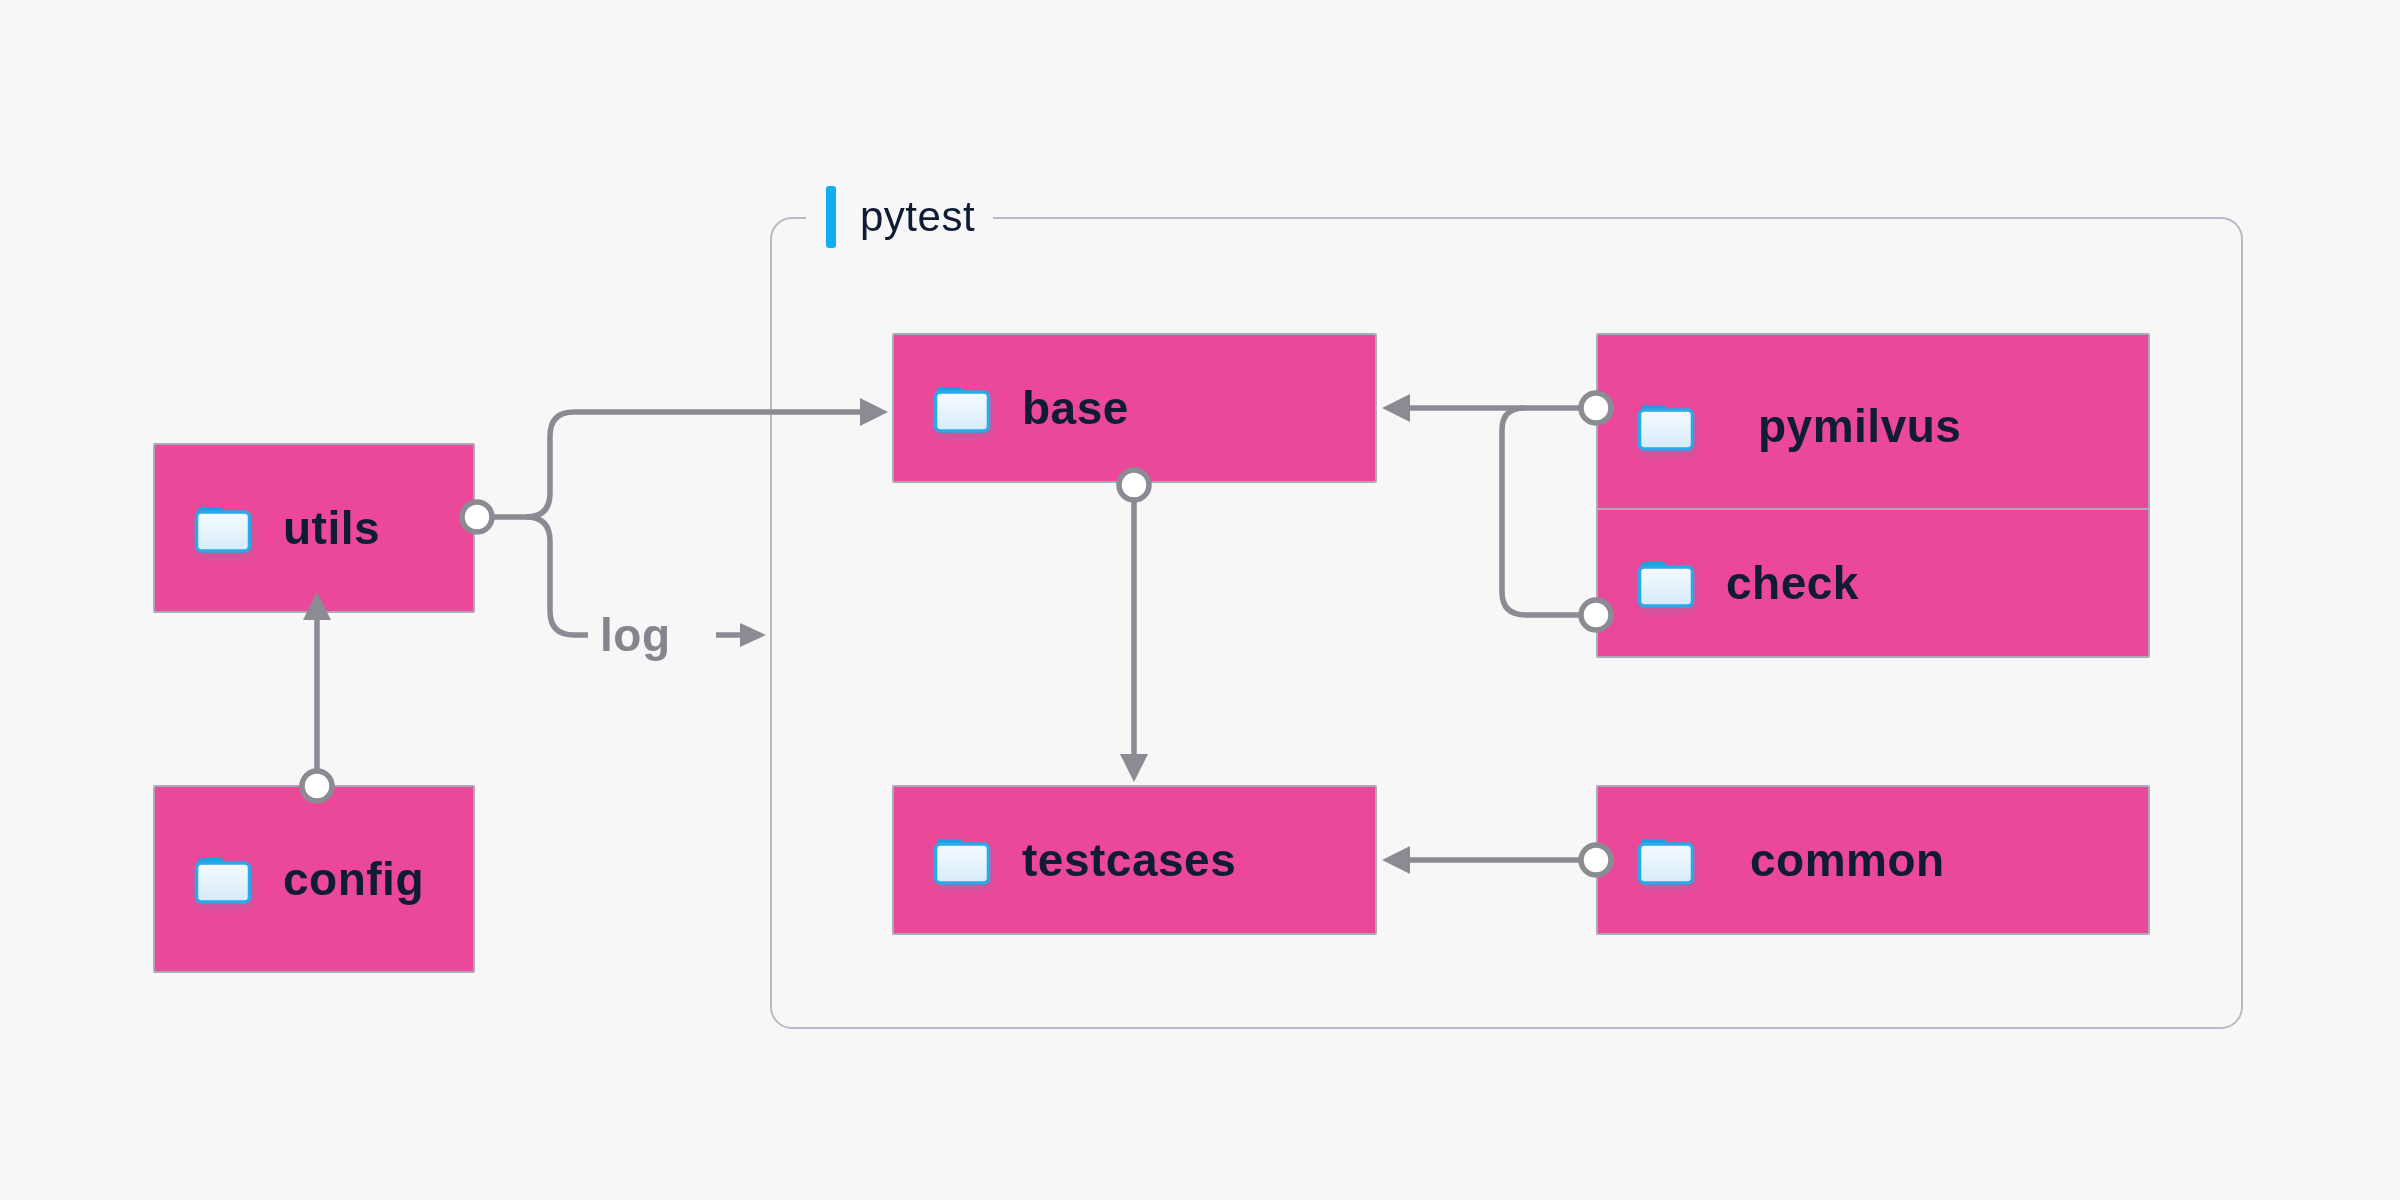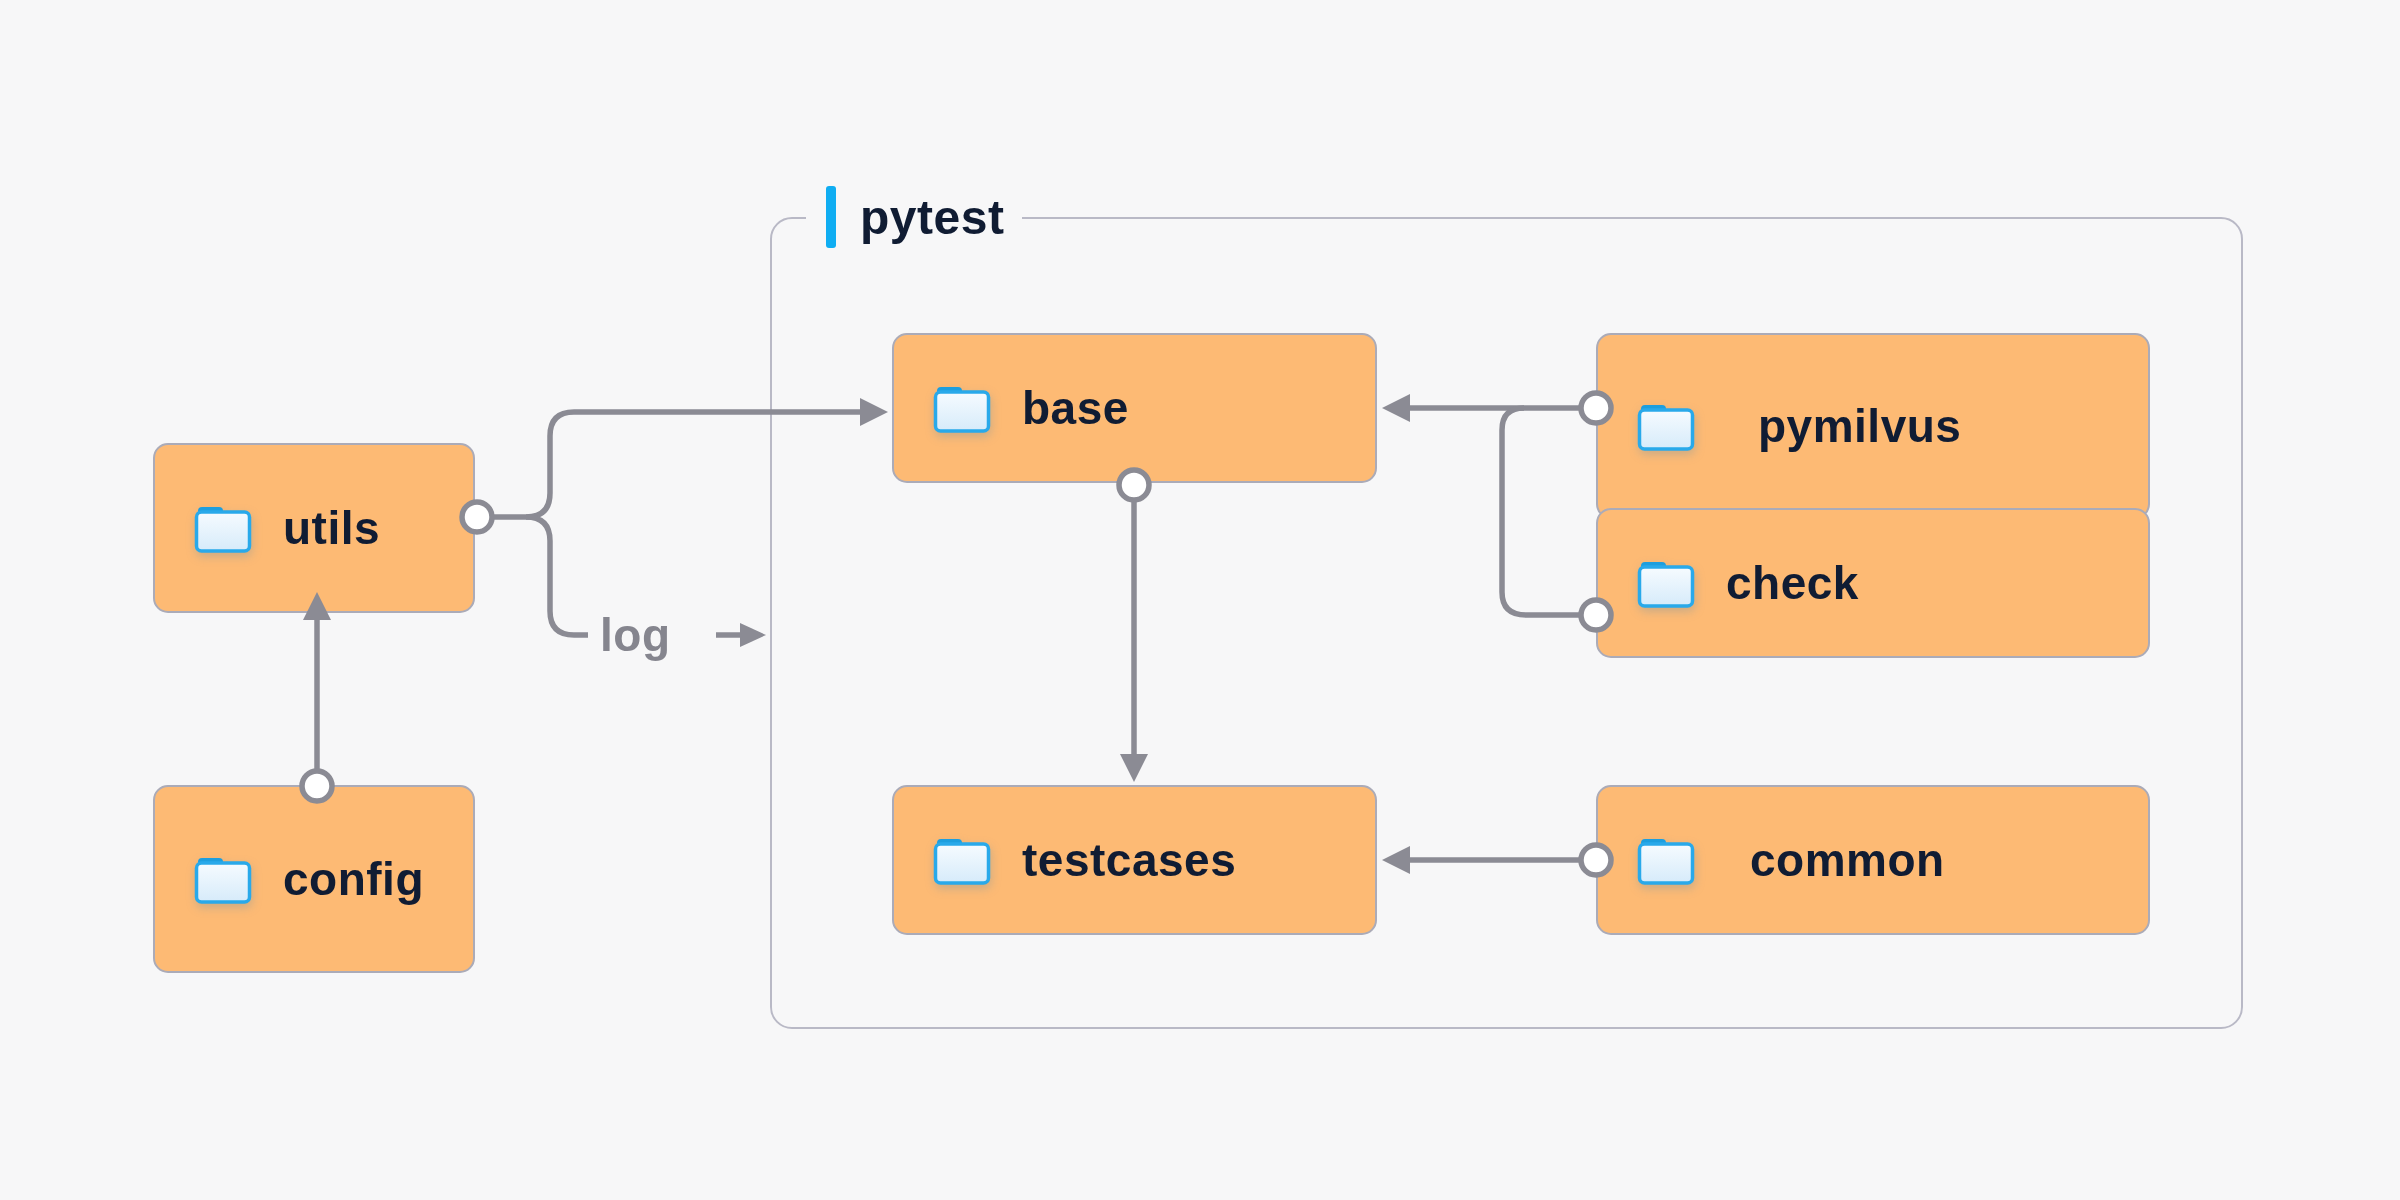--- a/index.html
+++ b/index.html
@@ -17,26 +17,26 @@
   .group-label{
     position:absolute;left:806px;top:182px;height:70px;
     display:flex;align-items:center;background:#f7f7f8;
     padding:0 18px 0 20px;z-index:6;
   }
   .group-label .accent-bar{
     width:10px;height:62px;background:#0fadf2;border-radius:3px;
     margin-right:24px;flex:none;
   }
   .group-label .group-title{
-    font-size:48px;font-weight:700;color:#101c33;letter-spacing:0.5px;
+    font-size:42px;font-weight:400;color:#101c33;letter-spacing:0.5px;
   }
   
   .node{
-    position:absolute;background:#fdba74;border:2px solid #ababb8;
-    border-radius:15px;box-sizing:border-box;
+    position:absolute;background:#ec4899;border:2px solid #ababb8;
+    border-radius:2px;box-sizing:border-box;
     display:flex;align-items:center;padding-left:36px;z-index:2;
   }
   .node .label{
     font-size:46px;font-weight:700;color:#101c33;margin-left:28px;
     letter-spacing:0.5px;white-space:nowrap;
   }
   .node .folder{flex:none;filter:drop-shadow(1px 4px 5px rgba(90,140,175,0.30));}
   .node-utils    {left:153px; top:443px; width:322px; height:170px;padding-left:36px;}
   .node-config   {left:153px; top:785px; width:322px; height:188px;}
   .node-base     {left:892px; top:333px; width:485px; height:150px;}

